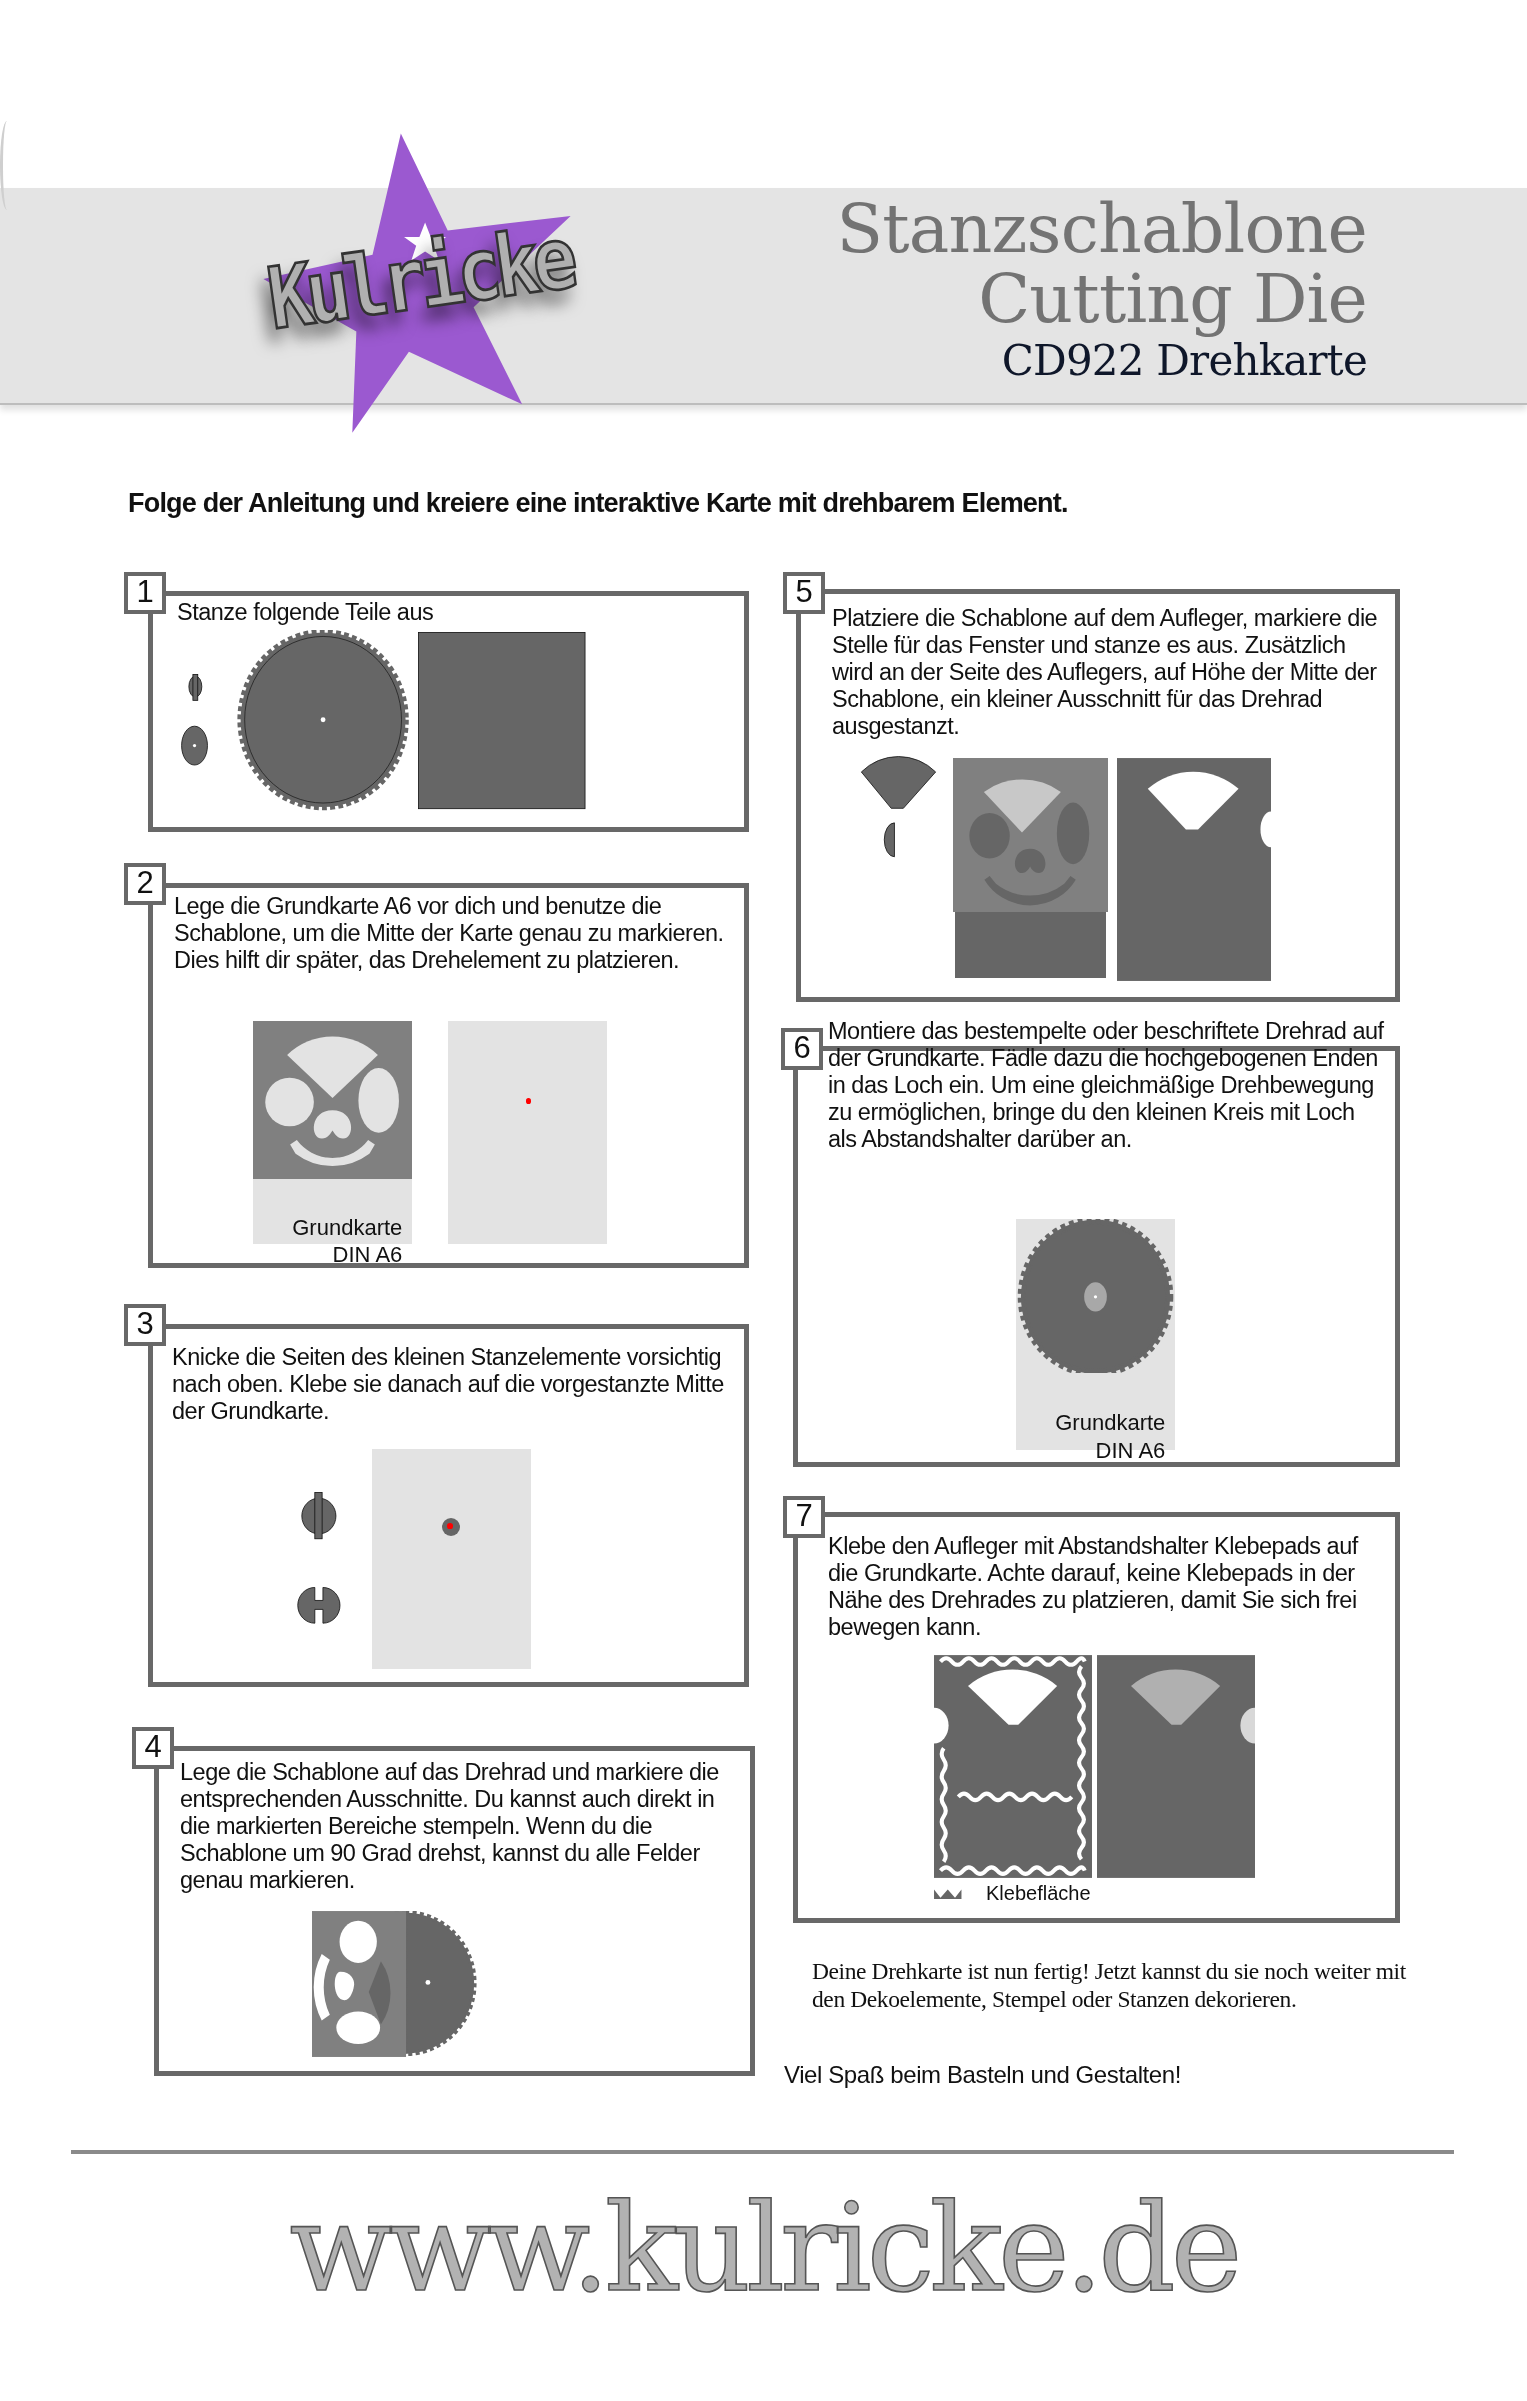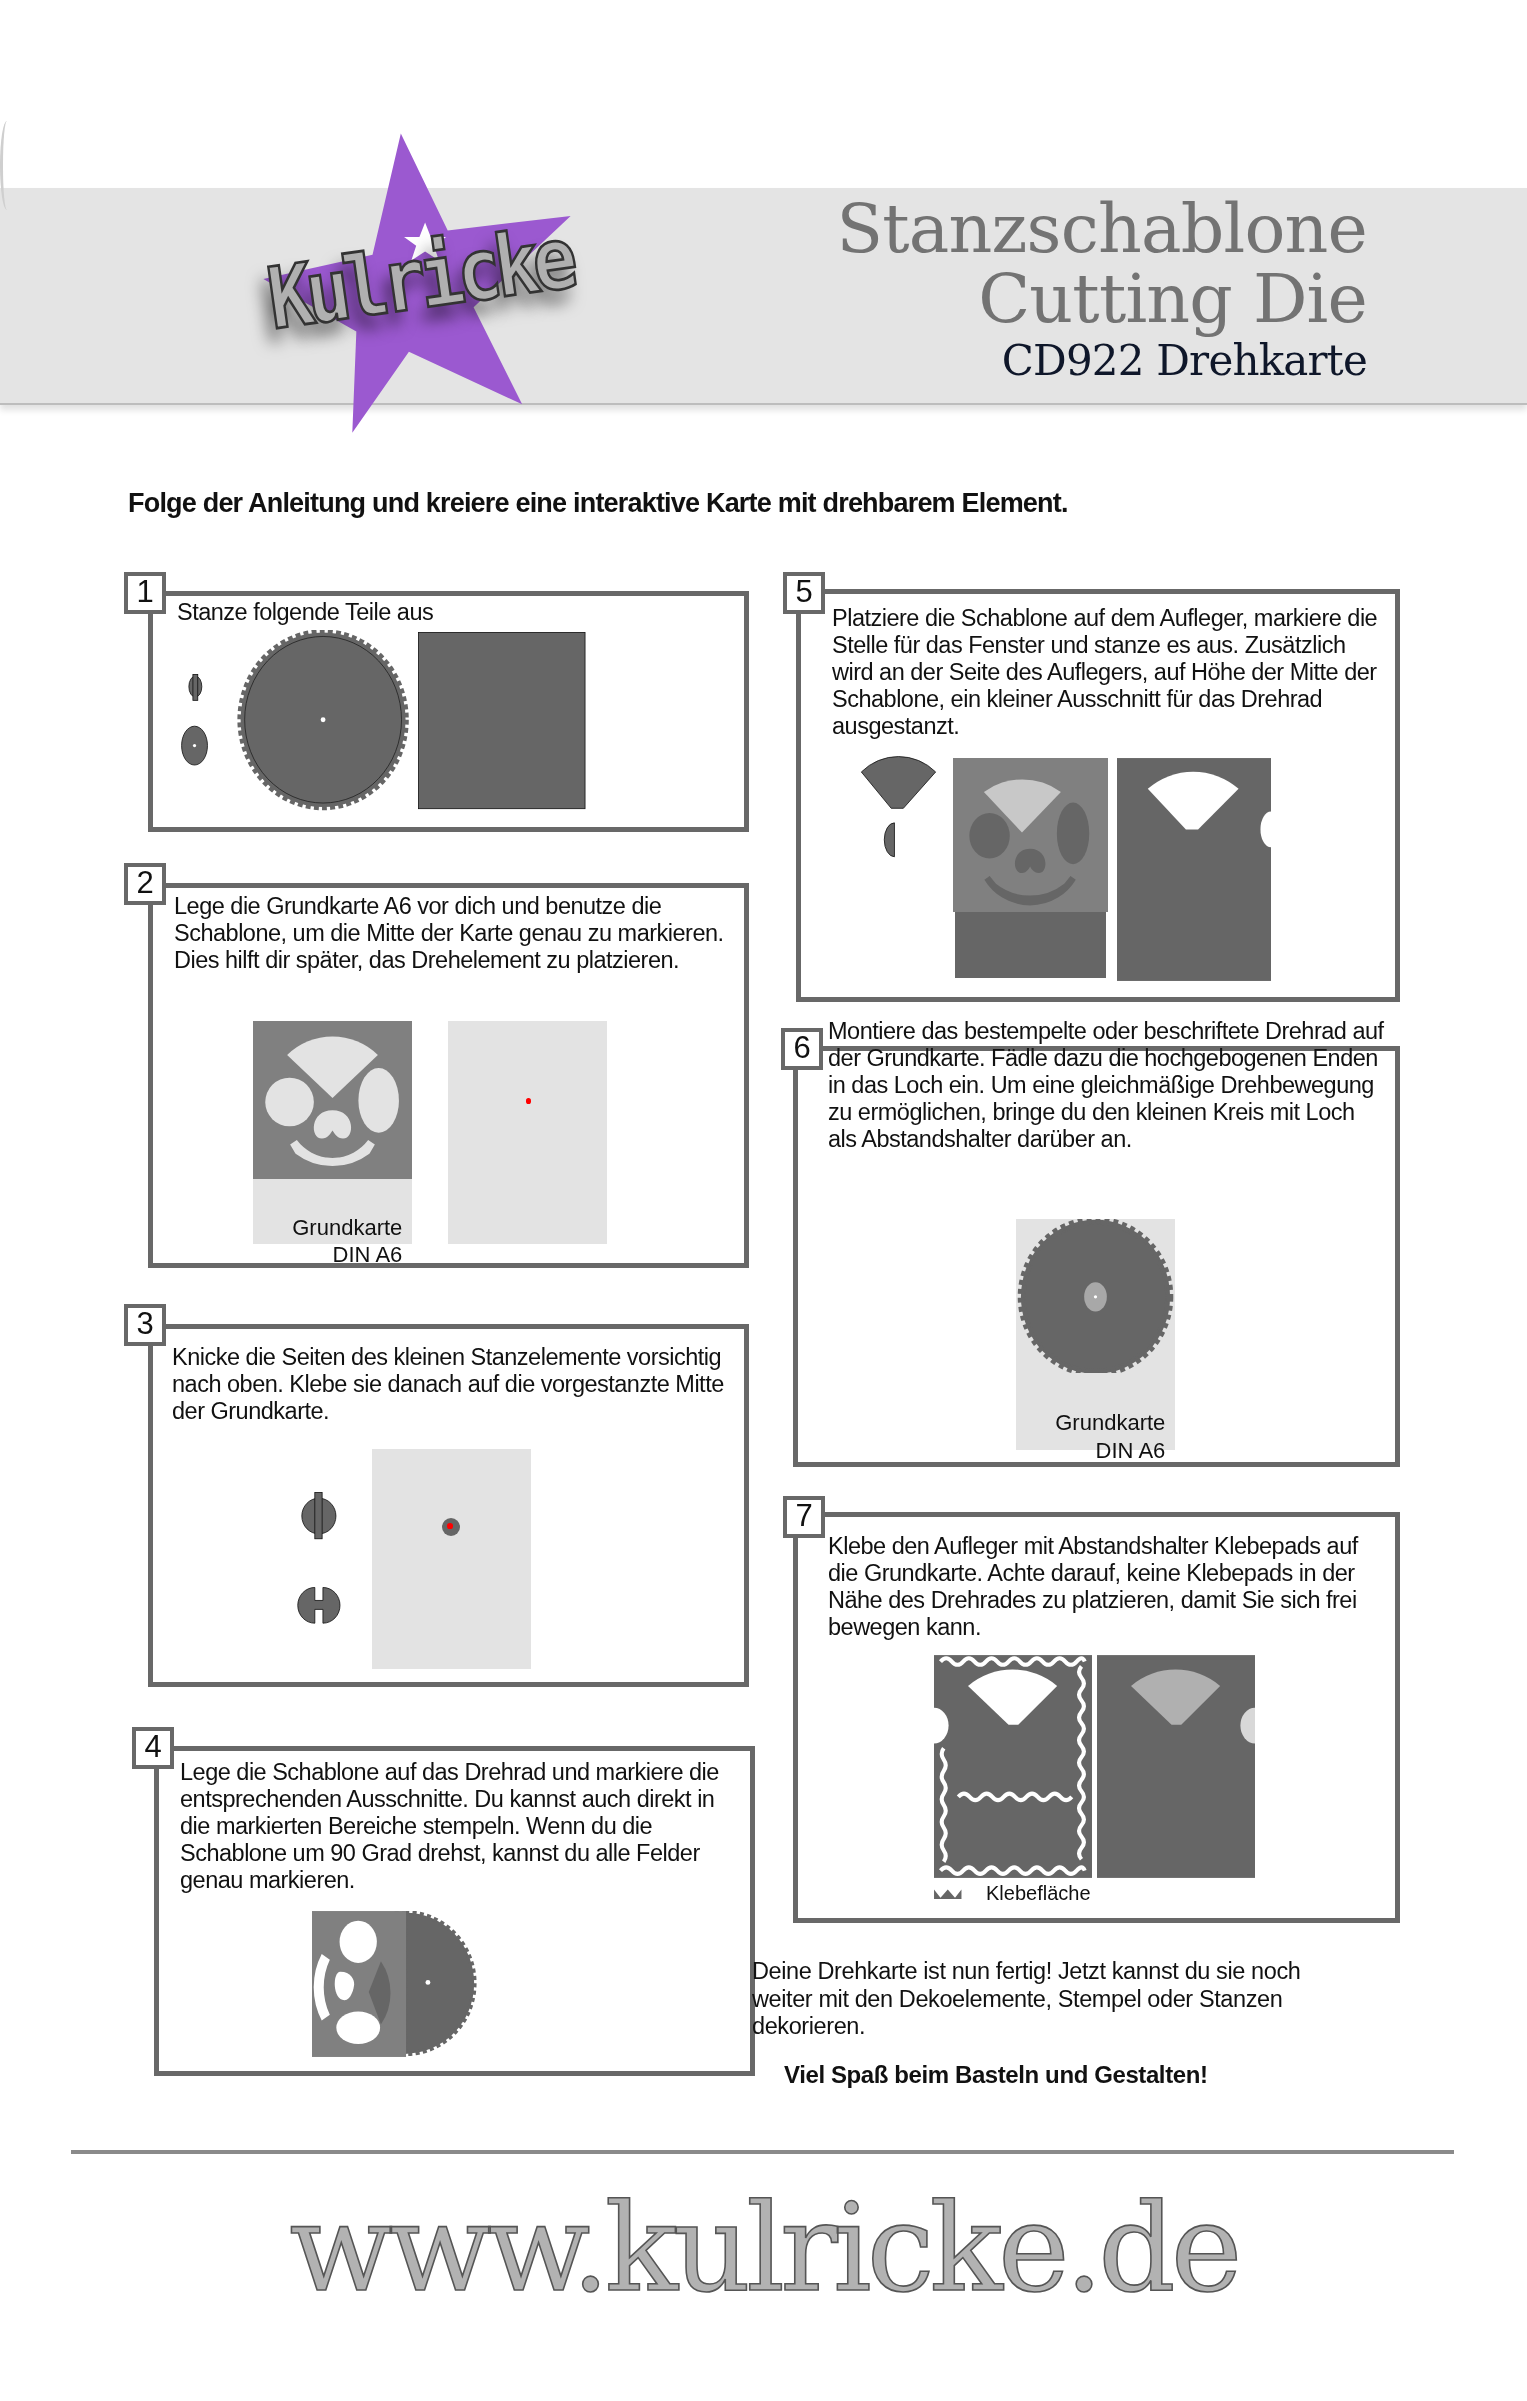--- a/index.html
+++ b/index.html
@@ -14,22 +14,22 @@
   .logo-text{left:267px;top:235px;font-family:"DejaVu Sans Mono","Liberation Mono",monospace;font-weight:bold;font-size:74px;color:#b0b0b0;-webkit-text-stroke:2.4px #333;transform:rotate(-8deg) scaleY(1.15);letter-spacing:-6.5px;text-shadow:-8px 11.3px 14.6px rgba(0,0,0,.55);}
   .intro{left:128px;top:484px;font-weight:bold;font-size:27px;line-height:39px;letter-spacing:-0.8px;}
   
   .box{border:5.7px solid #686868;box-sizing:border-box;background:#fff;}
   .num{width:42px;height:42px;border:4.9px solid #686868;background:#fff;box-sizing:border-box;font-size:31px;line-height:32px;text-align:center;color:#111;}
   .stext{font-size:23.5px;line-height:27px;letter-spacing:-0.5px;color:#111;}
   .dg{background:#666;}
   .mg{background:#808080;}
   .lg{background:#e3e3e3;}
   .caption{font-size:22px;line-height:27.5px;text-align:right;color:#111;margin-top:28px;}
-  .outro{left:752px;top:1958px;font-size:23.5px;line-height:27.5px;letter-spacing:-0.4px;}
-  .outro-bold{left:784px;top:2061px;font-weight:bold;font-size:24px;letter-spacing:-0.4px;}
+  .outro{left:812px;top:1958px;font-size:23.5px;line-height:27.5px;letter-spacing:-0.4px;font-family:Liberation Serif, serif;}
+  .outro-bold{left:784px;top:2061px;font-weight:normal;font-size:24px;letter-spacing:-0.4px;}
   .footer-line{left:71px;top:2150px;width:1383px;height:4px;background:#8a8a8a;}
   .footer-url{left:0;top:2178px;width:1527px;text-align:center;font-family:"DejaVu Serif","Liberation Serif",serif;font-size:121px;color:#b2b2b2;-webkit-text-stroke:1.6px #555;letter-spacing:-4.9px;}
 </style>
 </head>
 <body>
 
 <div class="abs band"></div>
 <div class="abs band-edge"></div>
 
 <svg class="abs logo-star" viewBox="0 0 460 380">

